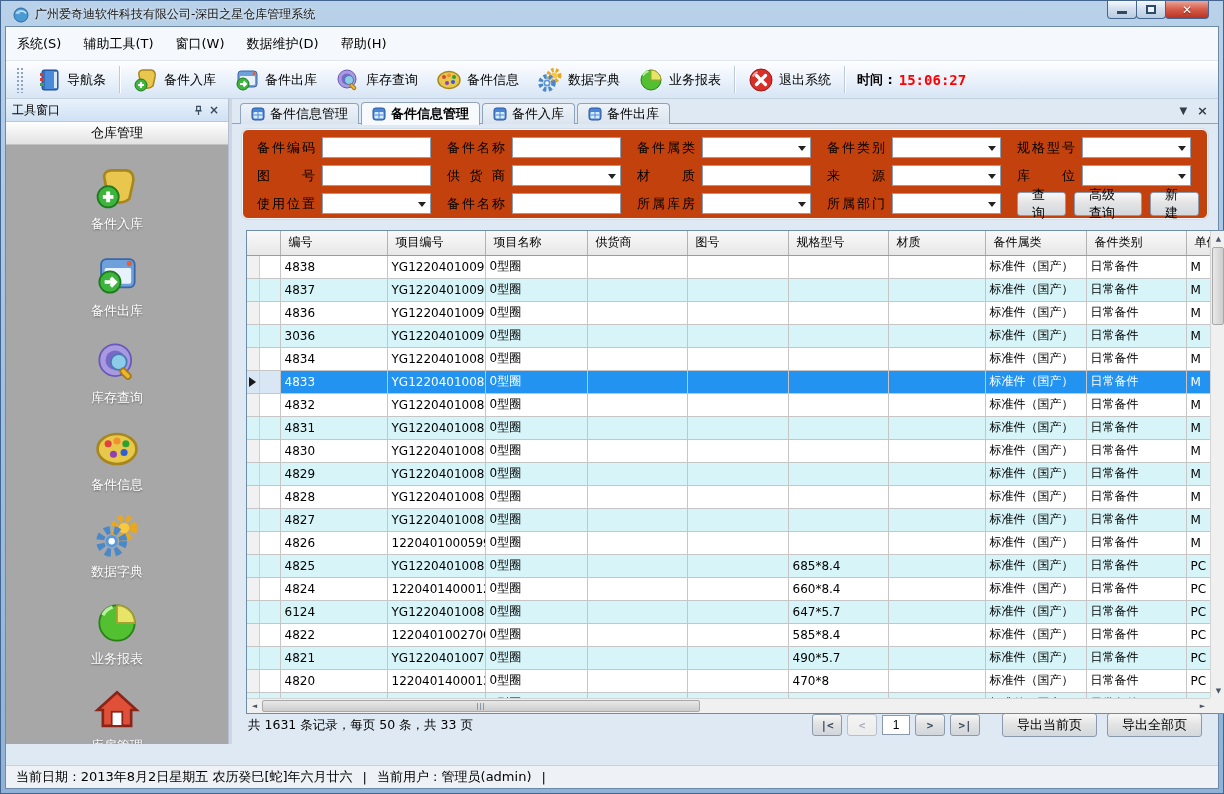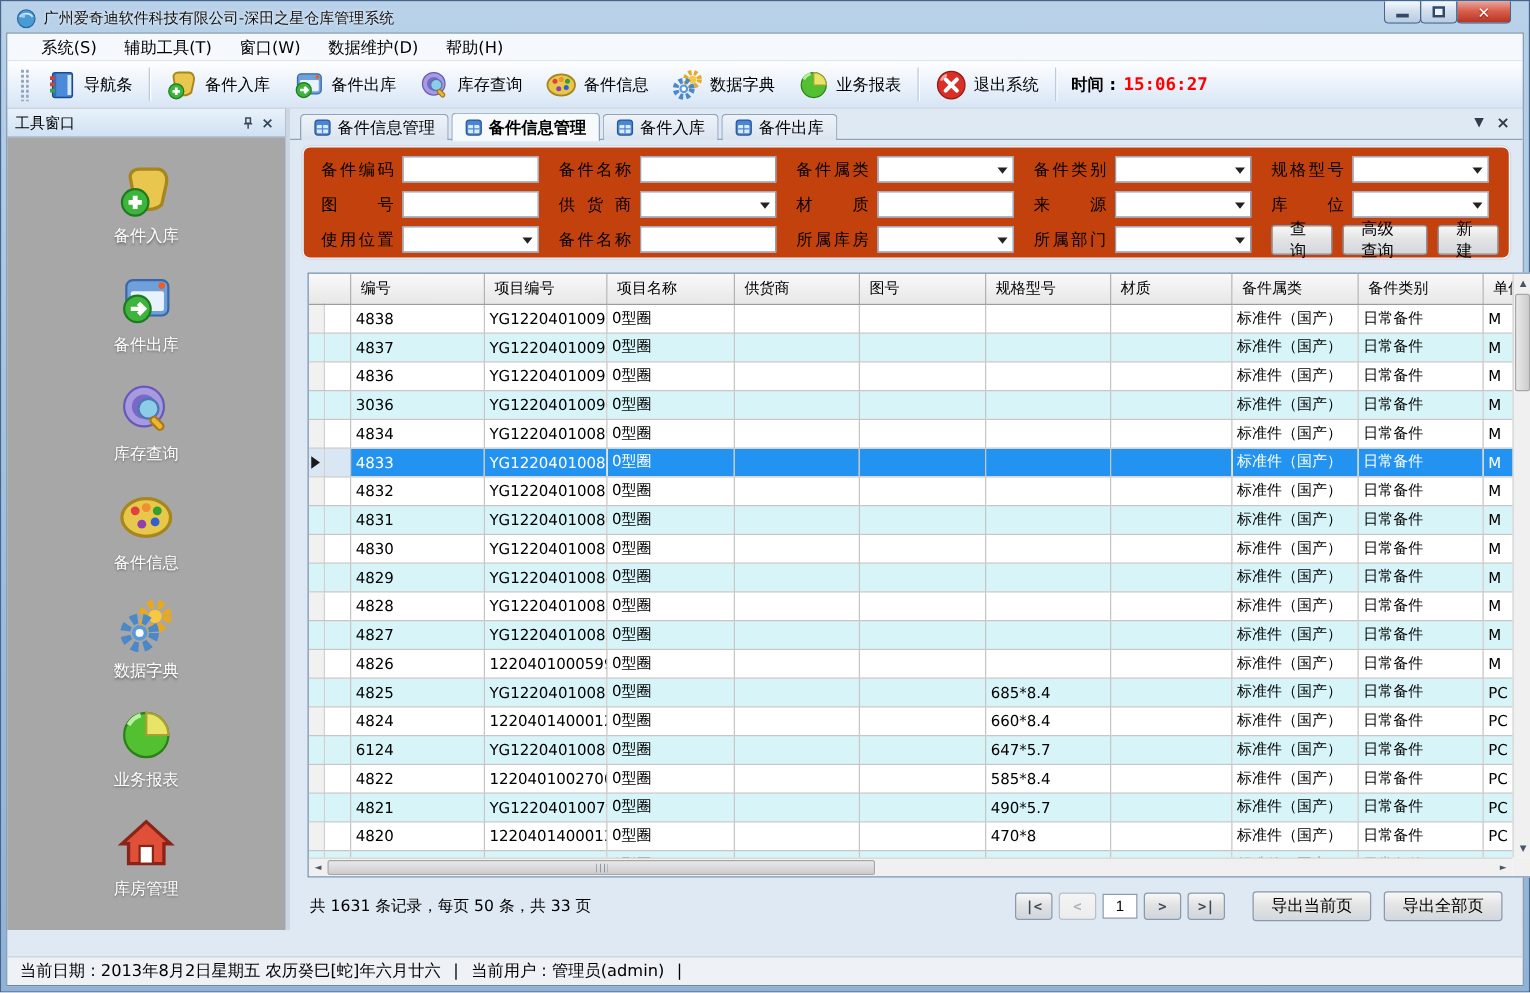--- a/index.html
+++ b/index.html
@@ -17,22 +17,22 @@
              background:linear-gradient(#f4f9fd,#d3dfee 45%,#b9cce1);
              border-radius:0 0 4px 4px; display:flex; align-items:center; justify-content:center; margin-left:-1px; }
   .win-btn.close { width:44px; background:linear-gradient(#eaa79b,#d8604e 45%,#b83322); }
   .glyph-min { width:10px; height:3px; background:#2f4a66; margin-top:6px; }
   .glyph-max { width:10px; height:9px; border:2px solid #2f4a66; background:#eaf2fa; }
   .glyph-close { color:#fff; font-weight:bold; font-size:12px; line-height:1; text-shadow:0 1px 1px #7a1508; }
 
   .app { flex:1; border:1px solid #6e8aa8; background:#f2f2f2; display:flex; flex-direction:column; min-height:0; }
 
   
-  .menubar { height:22px; background:#f5f8fc; border-bottom:1px solid #e0e6ee;
-             display:flex; align-items:center; padding-left:16px; }
+  .menubar { height:34px; background:#f5f8fc; border-bottom:1px solid #e0e6ee;
+             display:flex; align-items:center; }
   .menu-item { padding:4px 11px; font-size:13px; }
 
   
   .toolbar { height:38px; background:linear-gradient(#fefeff,#e3edf9 70%,#d8e5f4);
              border-bottom:1px solid #c3d1e2; display:flex; align-items:center; padding:0 6px; }
   .tb-grip { width:7px; height:26px; margin:0 4px;
              background-image:radial-gradient(circle 1.2px, #8ea4bd 1.1px, transparent 1.3px);
              background-size:4px 4px; }
   .tb-btn { display:flex; align-items:center; gap:5px; padding:3px 9px; font-size:13px; border-radius:3px; }
   .tb-sep { width:1px; height:27px; background:#bccbdc; box-shadow:1px 0 0 #fff; margin:0 4px; }
@@ -269,20 +269,21 @@
         <div class="sb-header">
           <span class="sb-title">工具窗口</span>
           <span class="sb-hbtn">
             <svg width="11" height="11" viewBox="0 0 12 12">
                 <path d="M4 1.5h4v4.5H4z" fill="none" stroke="#39485c" stroke-width="1.3"></path>
                 <path d="M2.5 6.5h7M6 6.5V11" stroke="#39485c" stroke-width="1.3"></path>
               </svg>
           </span>
           <span class="sb-hbtn" style="font-size:12px;font-weight:bold">×</span>
         </div>
+        <div class="sb-banner">仓库管理</div>
         <div class="sb-body">
             <div class="sb-item">
               <span class="ico" style="height: 46px; width: 46px;">
                 <svg viewBox="0 0 26 26">
                   <path d="M10 3h8c3 0 5 3 4 7l-2 9c-3 3-9 3-12 0L6 8c-1-3 1-5 4-5z" fill="#e9c64d" stroke="#a8861e" stroke-width="1.5"></path>
                   <circle cx="8" cy="18" r="6" fill="#3db53d" stroke="#1f7a1f"></circle>
                   <path d="M8 15v6M5 18h6" stroke="#fff" stroke-width="2.2"></path>
                 </svg>
               </span>
               <span class="sb-label">备件入库</span>

